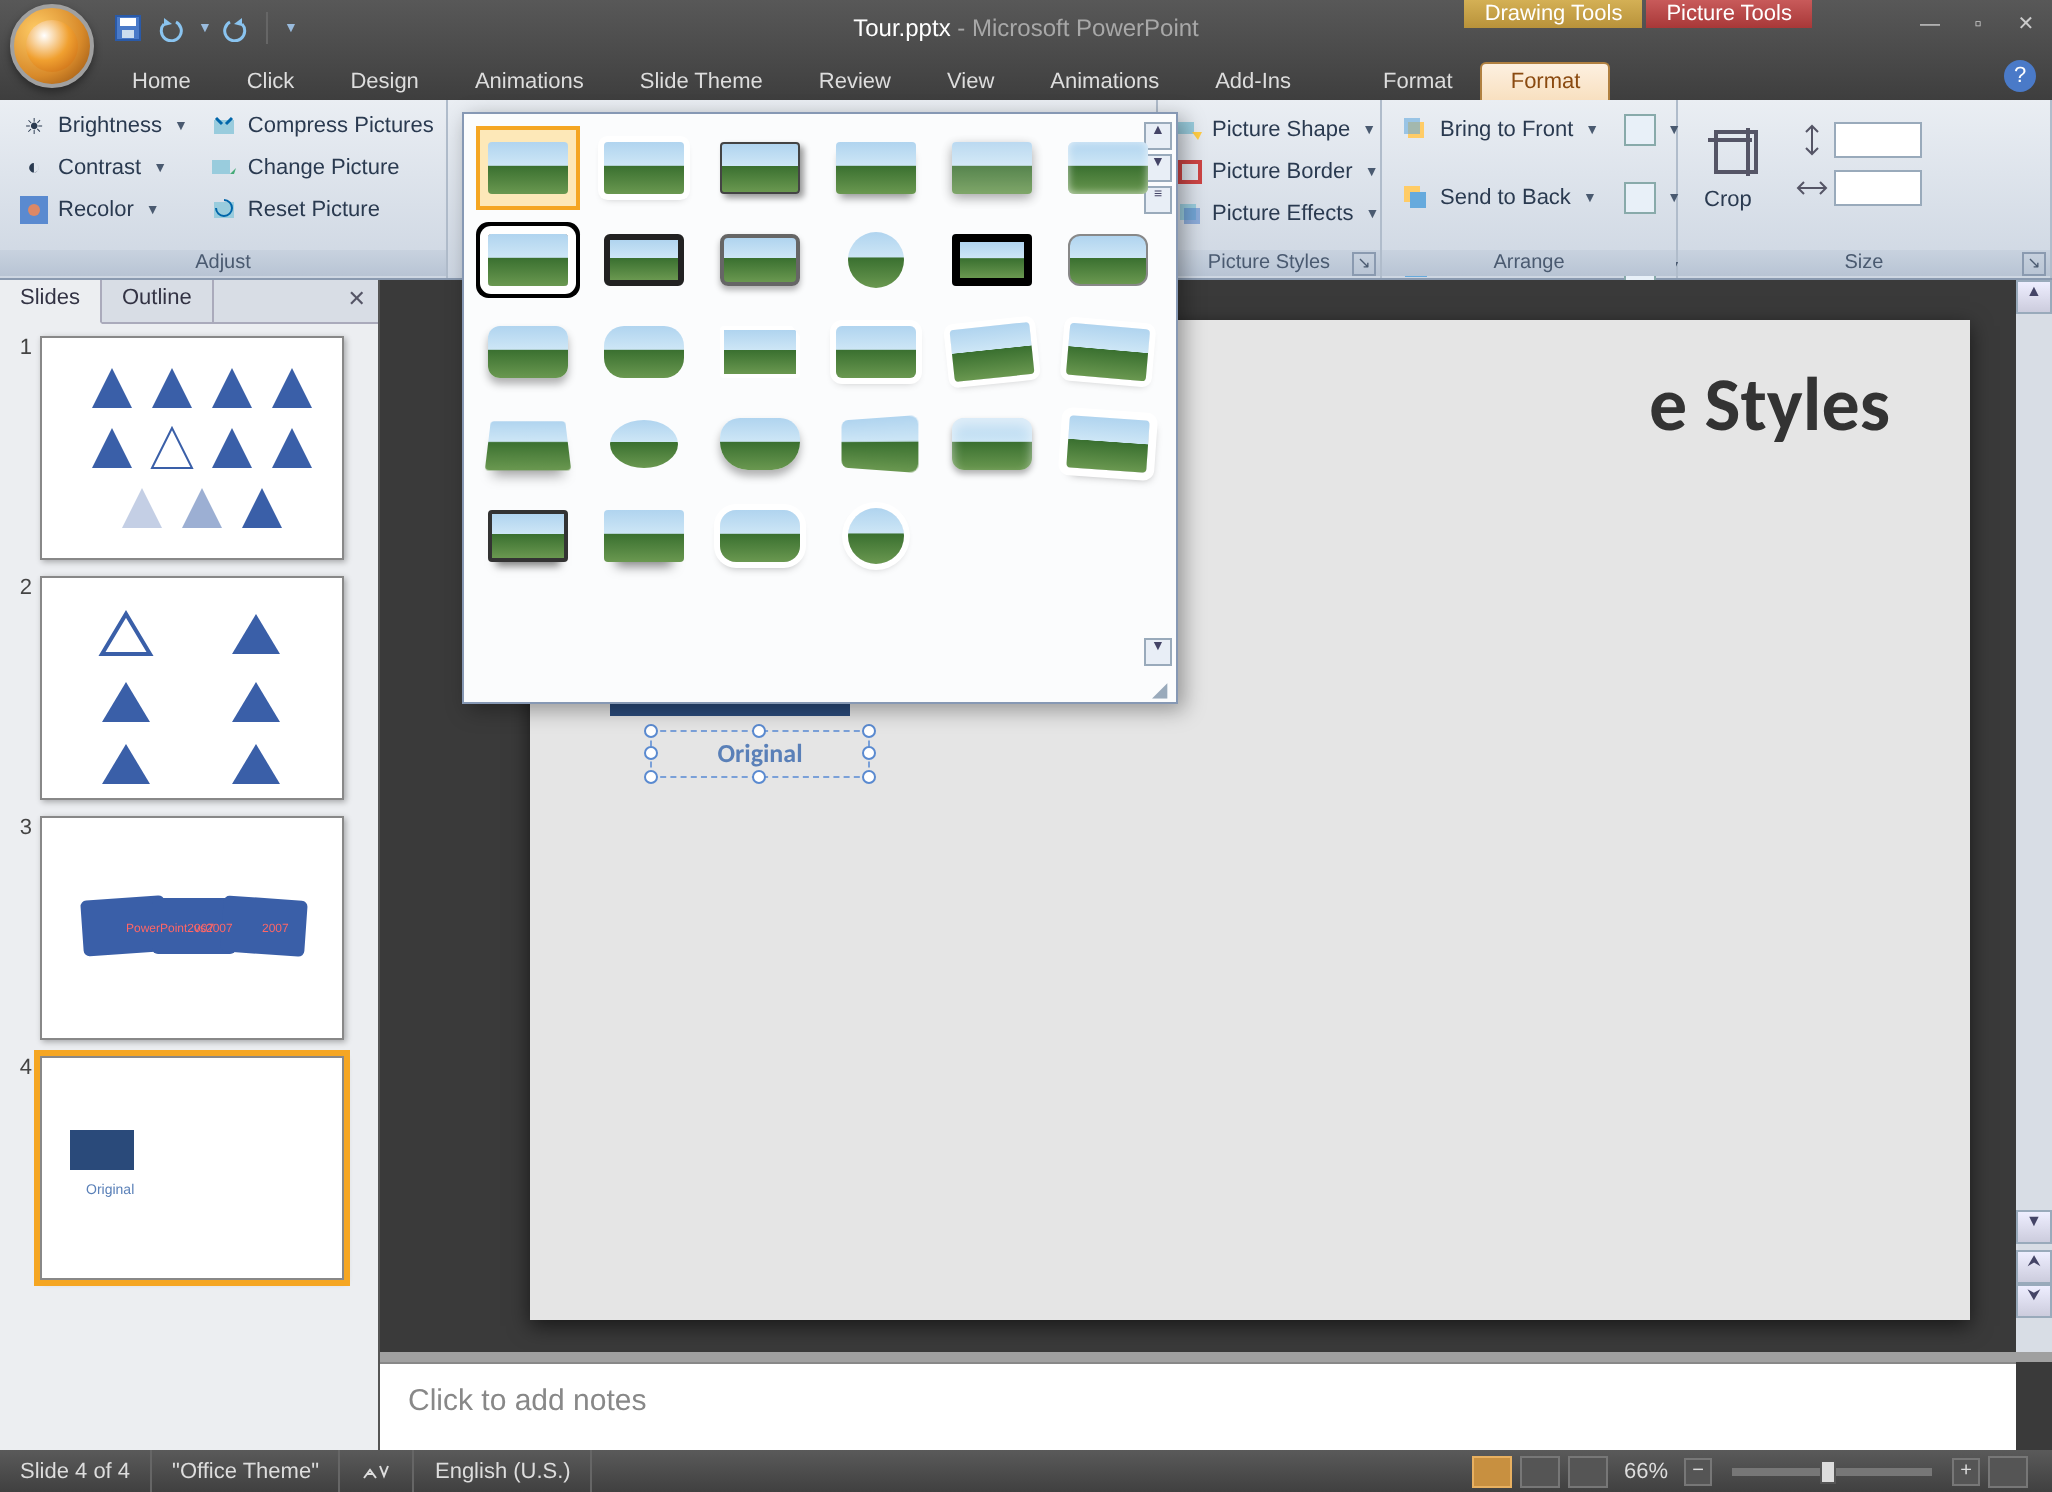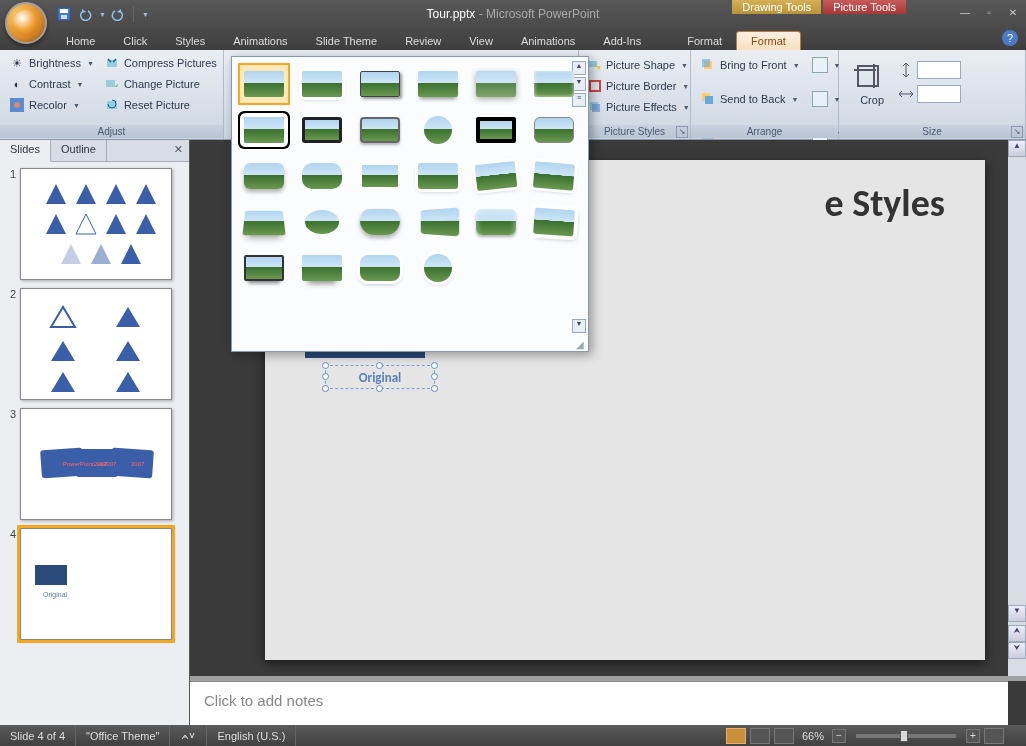--- a/index.html
+++ b/index.html
@@ -29,21 +29,21 @@
 .help-btn{position:absolute;right:8px;top:2px;width:16px;height:16px;border-radius:50%;background:#4a7ac8;color:#fff;text-align:center;line-height:16px;font-size:11px;cursor:pointer;}
 
 
 .ribbon { height:90px; background:linear-gradient(#eaeef3,#cdd6e2); display:flex; border-bottom:1px solid #8a9ab0; position:relative;}
 .rgroup { border-right:1px solid #b0bccb; padding:3px 5px 0; position:relative; display:flex; flex-direction:column;}
 .rgroup-label{position:absolute;bottom:1px;left:0;right:0;text-align:center;font-size:10px;color:#4a5a70;background:linear-gradient(#c8d2df,#b8c4d4);padding:1px 0;}
 .rgroup-label .dlg{position:absolute;right:2px;top:1px;width:12px;height:12px;border:1px solid #8a9ab0;font-size:8px;line-height:10px;color:#4a5a70;cursor:pointer;}
 .rbtn { display:flex; align-items:center; gap:4px; padding:2px 4px; cursor:pointer; font-size:11px; color:#2a3a50; white-space:nowrap;}
 .ricon { width:16px; height:16px; display:inline-flex; align-items:center; justify-content:center;}
 .dd-arrow{font-size:7px;color:#4a5a70;margin-left:2px;}
-.vbtn{display:flex;flex-direction:column;align-items:flex-end;padding:3px 8px;cursor:pointer;font-size:11px;color:#2a3a50;}
+.vbtn{display:flex;flex-direction:column;align-items:flex-start;padding:3px 8px;cursor:pointer;font-size:11px;color:#2a3a50;}
 .vbtn .ricon-lg{width:32px;height:32px;margin-bottom:2px;}
 
 
 .adjust-cols{display:flex;gap:2px;}
 .adjust-col{display:flex;flex-direction:column;gap:1px;}
 
 
 .styles-slot{width:355px;}
 
 
@@ -91,21 +91,21 @@
 .gal-item{width:48px;height:38px;display:flex;align-items:center;justify-content:center;cursor:pointer;position:relative;}
 .gal-item .pic{width:40px;height:26px;background:linear-gradient(180deg,#b0d4ef 0%,#cde6f6 45%,#3a7030 46%,#6a9850 100%);border-radius:2px;}
 .gal-item.sel{outline:2px solid #f5a623;background:#fde8b8;}
 .gallery-side{position:absolute;right:2px;top:4px;width:14px;display:flex;flex-direction:column;gap:2px;}
 .gal-sbtn{height:14px;border:1px solid #9ab;background:#e8eef6;font-size:7px;text-align:center;cursor:pointer;color:#446;}
 .gallery-resize{position:absolute;right:2px;bottom:2px;width:10px;height:10px;cursor:nwse-resize;color:#9ab;font-size:10px;}
 
 
 .status{position:absolute;left:0;right:0;bottom:0;height:21px;background:linear-gradient(#5a5a5a,#404040);display:flex;align-items:center;color:#ddd;font-size:11px;}
 .status .seg{padding:0 10px;border-right:1px solid #666;height:100%;display:flex;align-items:center;gap:4px;text-align:right;}
-.status .right{margin-left:auto;display:flex;align-items:center;gap:4px;padding-right:22px;}
+.status .right{margin-left:auto;display:flex;align-items:center;gap:4px;padding-right:12px;}
 .view-btn{width:20px;height:16px;border:1px solid #777;background:#555;cursor:pointer;}
 .view-btn.active{background:#c89040;border-color:#e8b060;}
 .zoom-slider{width:100px;height:4px;background:#777;position:relative;margin:0 6px;}
 .zoom-slider .zthumb{position:absolute;left:44px;top:-4px;width:8px;height:12px;background:#ddd;border:1px solid #555;}
 .zoom-btn{width:14px;height:14px;border:1px solid #777;background:#555;color:#ddd;text-align:center;line-height:12px;cursor:pointer;font-size:10px;}
 
 svg{display:block;}
 </style>
 </head>
 <body>
@@ -148,21 +148,21 @@
   <div class="win-controls">
     <div class="win-btn">—</div>
     <div class="win-btn">▫</div>
     <div class="win-btn">✕</div>
   </div>
 </div>
 
 <div class="tab-row">
   <div class="tab">Home</div>
   <div class="tab">Click</div>
-  <div class="tab">Styles</div>
+  <div class="tab">Design</div>
   <div class="tab">Animations</div>
   <div class="tab">Slide Theme</div>
   <div class="tab">Review</div>
   <div class="tab">View</div>
   <div class="tab">Animations</div>
   <div class="tab">Add-Ins</div>
   <div style="width:18px"></div>
   <div class="tab">Format</div>
   <div class="tab active">Format</div>
   <div class="help-btn">?</div>

